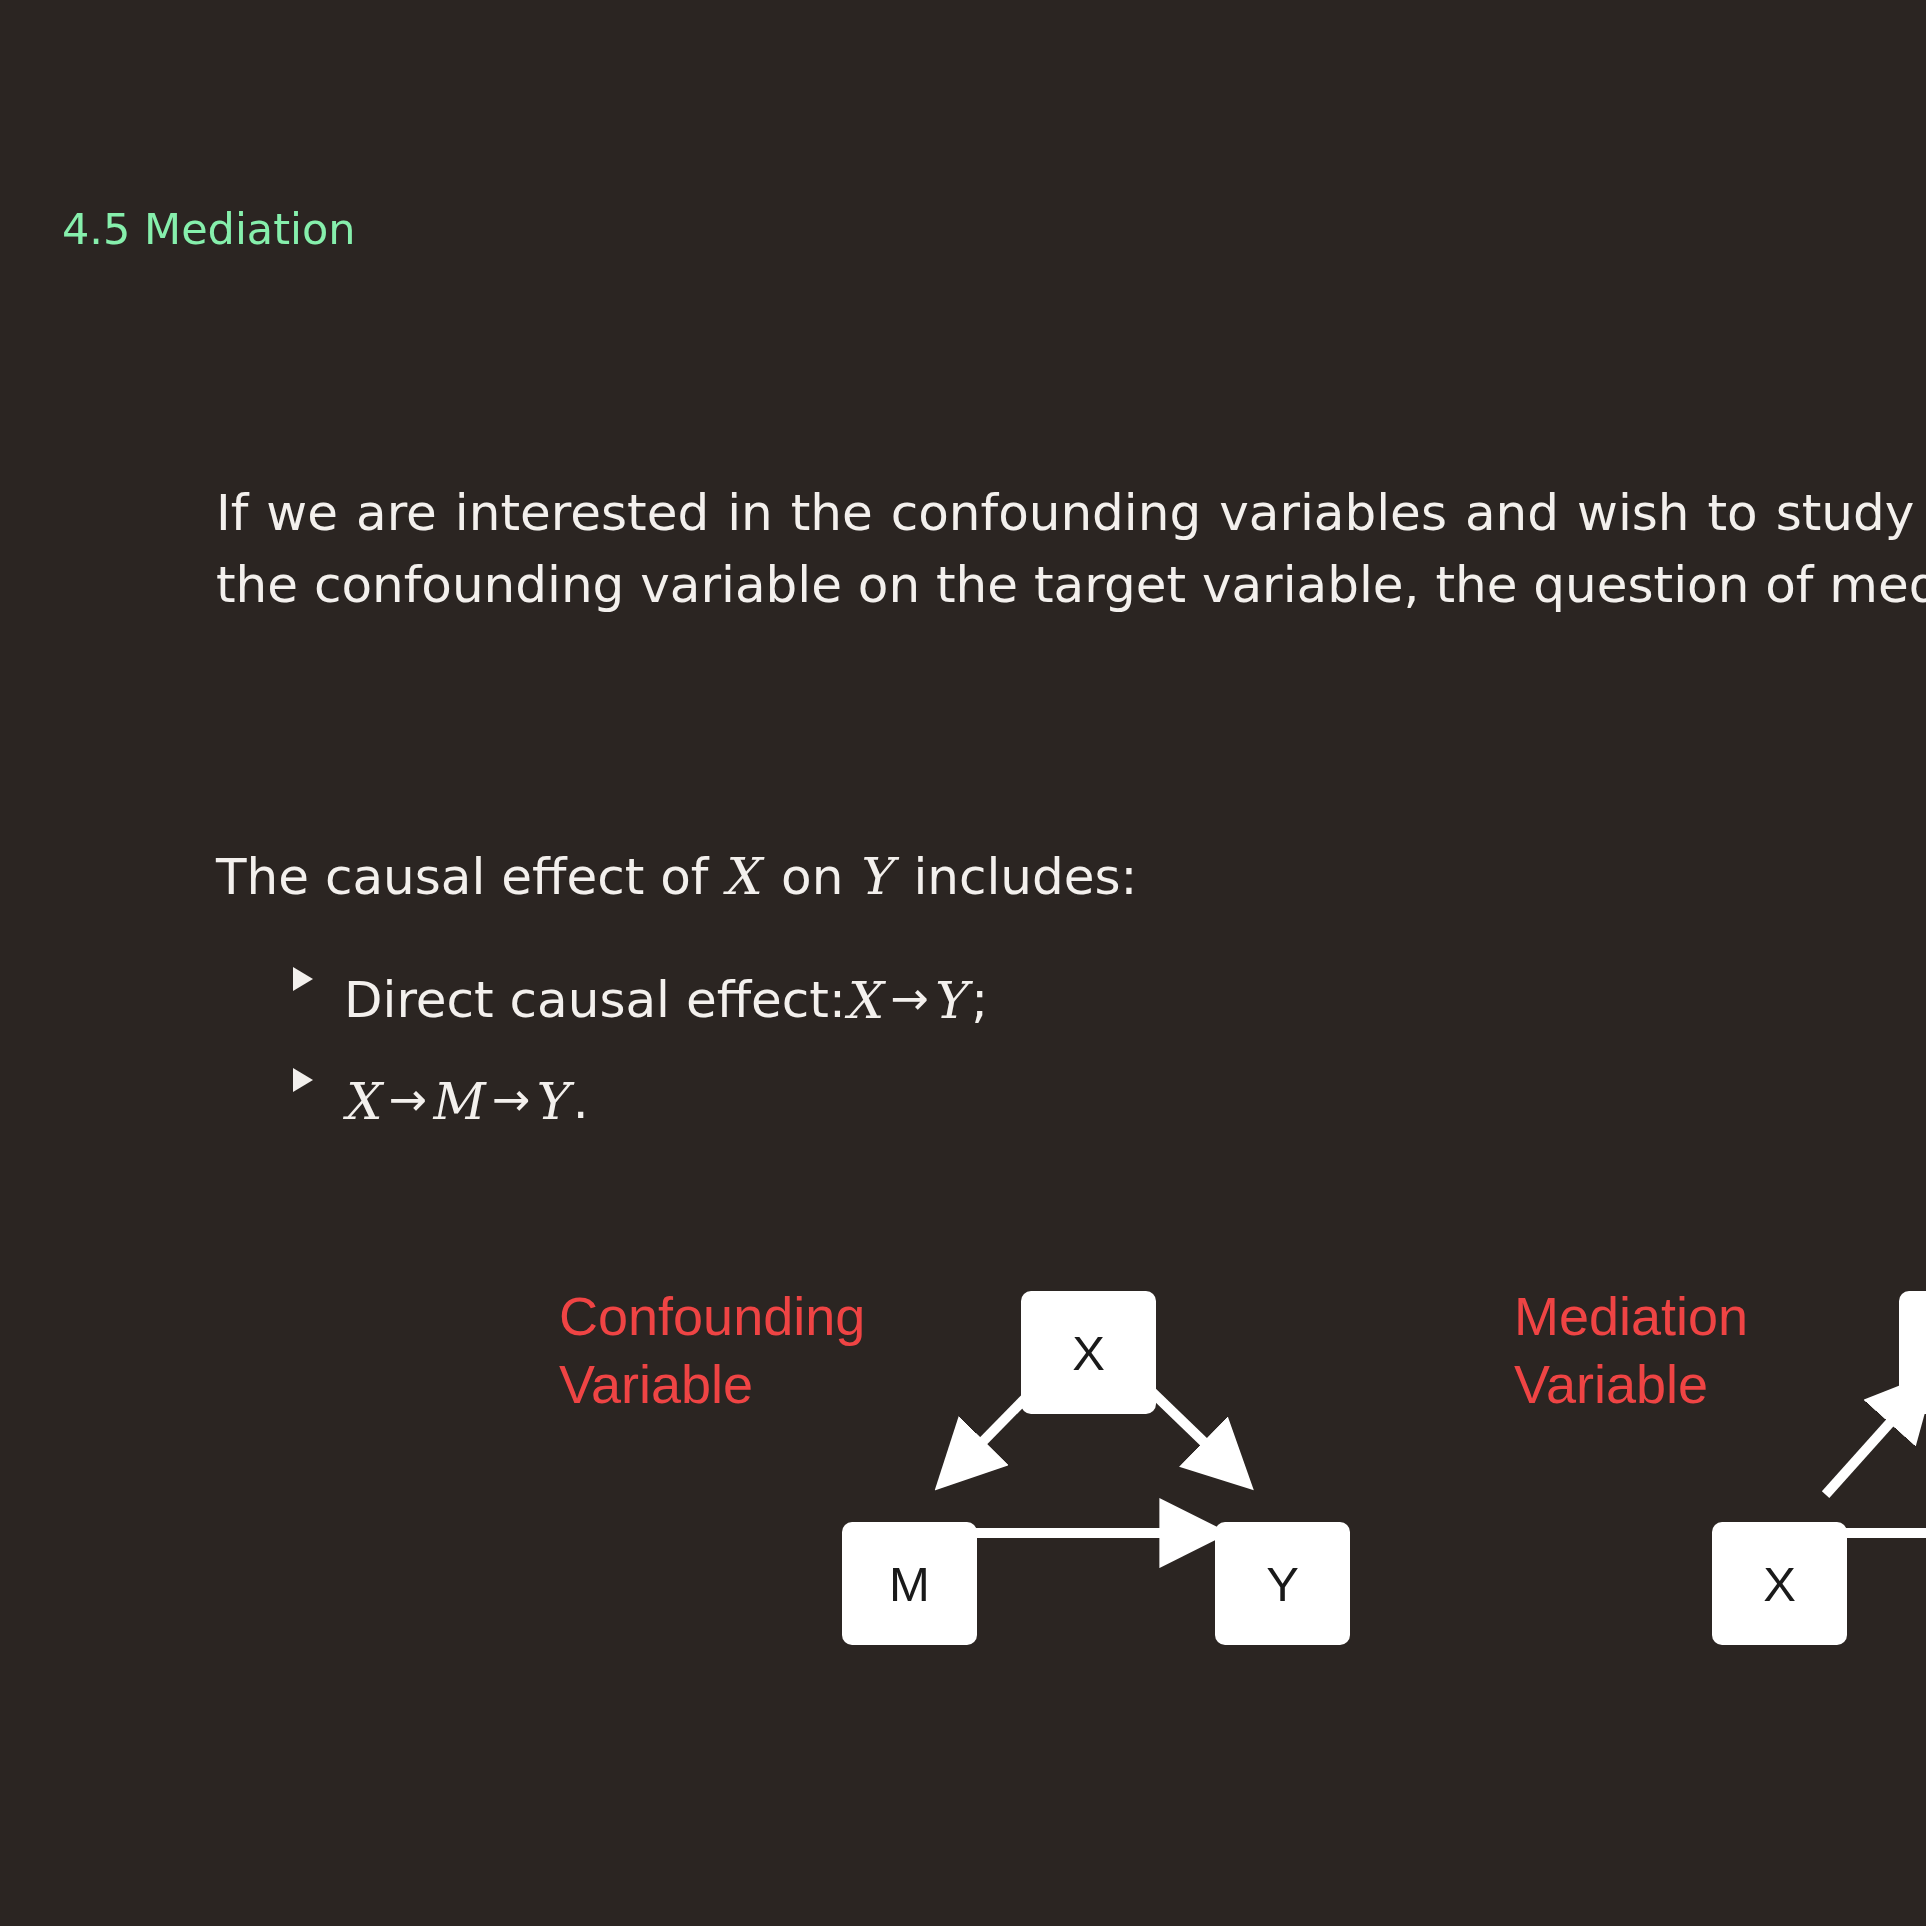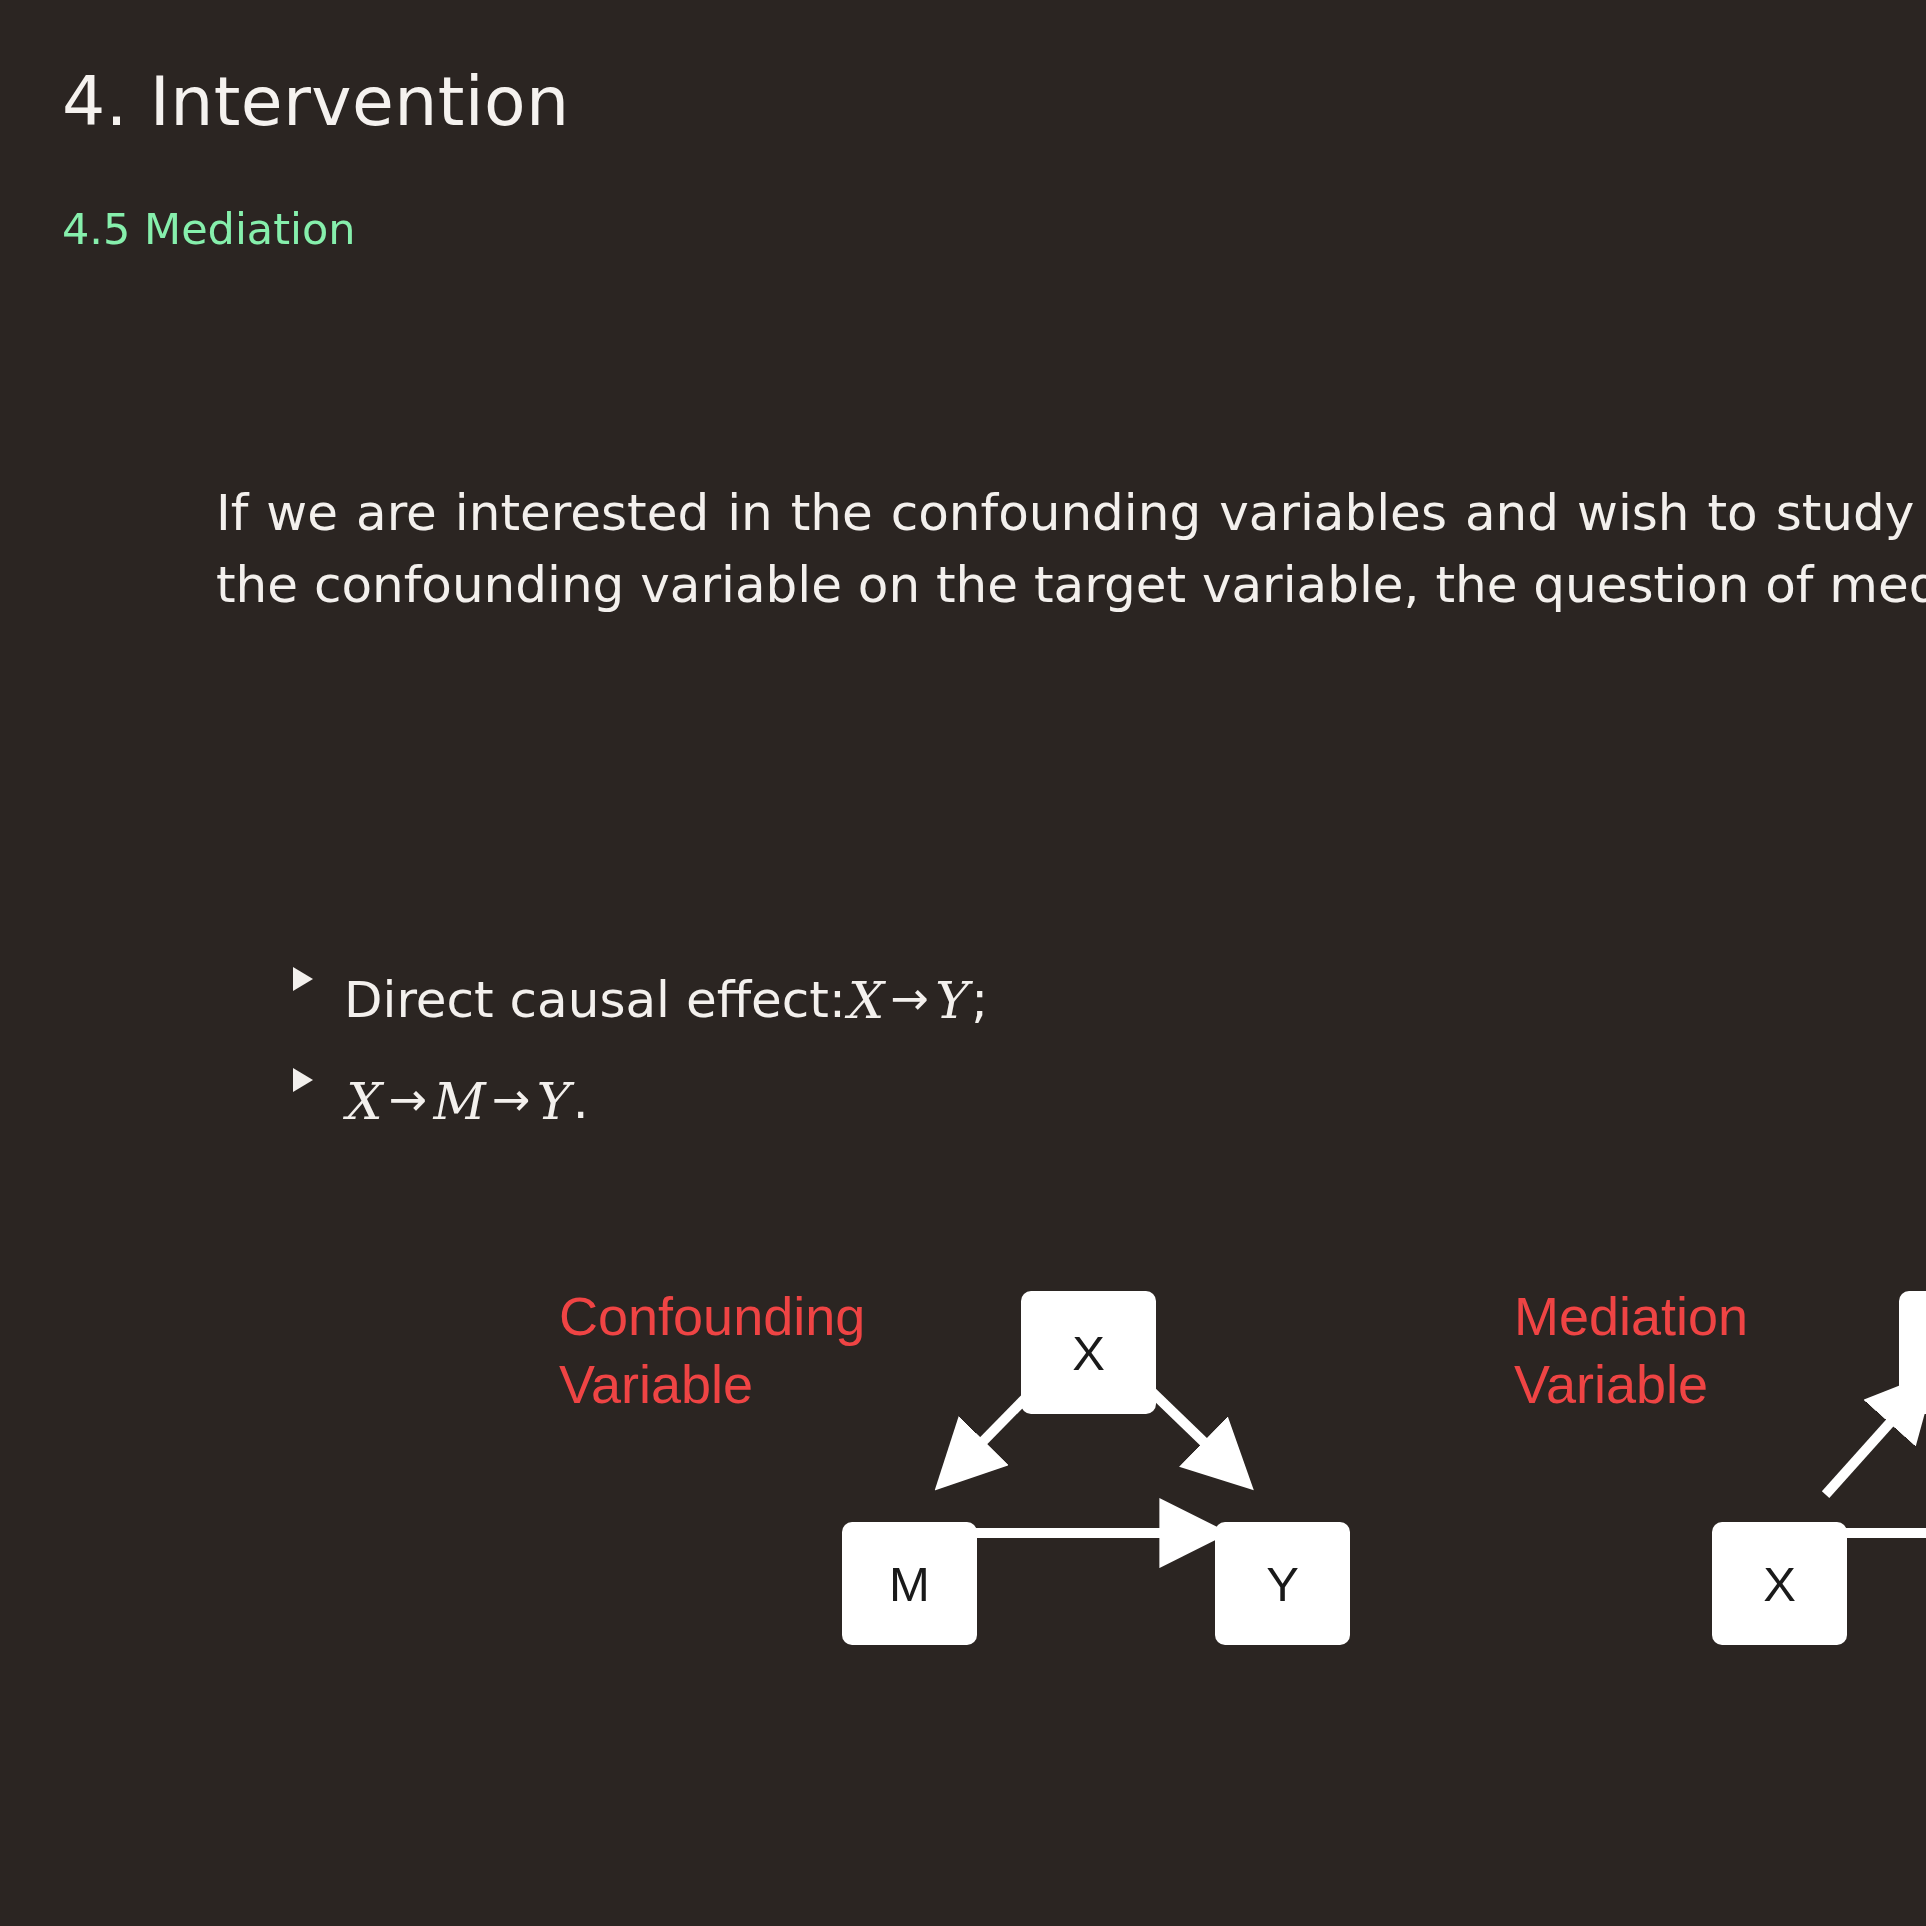--- a/index.html
+++ b/index.html
@@ -126,25 +126,27 @@
     line-height: 1.25;
     color: #ef4444;
     text-align: left;
   }
 </style>
 </head>
 <body>
 
 <div class="slide">
 
-  <div class="title">4. Intervention</div>
   <div class="subtitle">4.5 Mediation</div>
 
   <div class="para">If we are interested in the confounding variables and wish to study the direct causal effect of the confounding variable on the target variable, the question of mediation variable arises.</div>
 
+  <div class="lead">
+    <span>The causal effect of </span><span class="mathvar">X</span><span> on </span><span class="mathvar">Y</span><span> includes:</span>
+  </div>
 
   <div class="bullets">
     <div class="bullet">
       <span class="tri"></span>
       <span>Direct causal effect: </span>
       <span class="mathvar">X</span>
       <span class="arrow-glyph">→</span>
       <span class="mathvar">Y</span>
       <span>;</span>
     </div>

